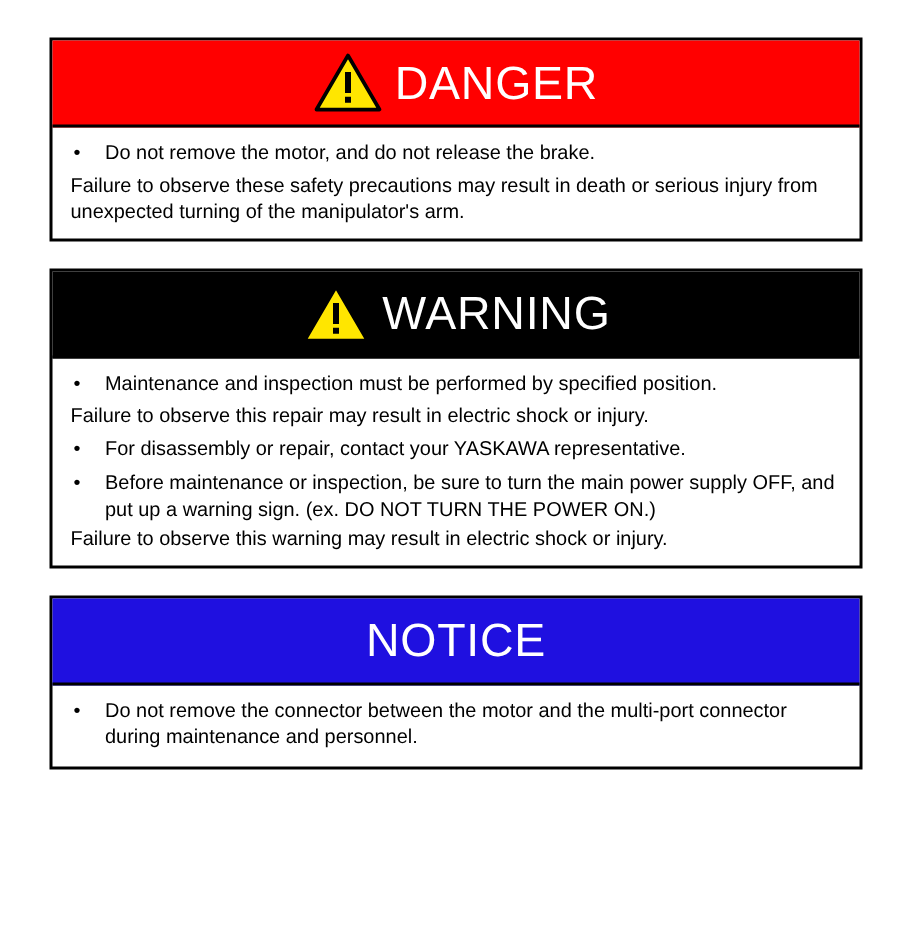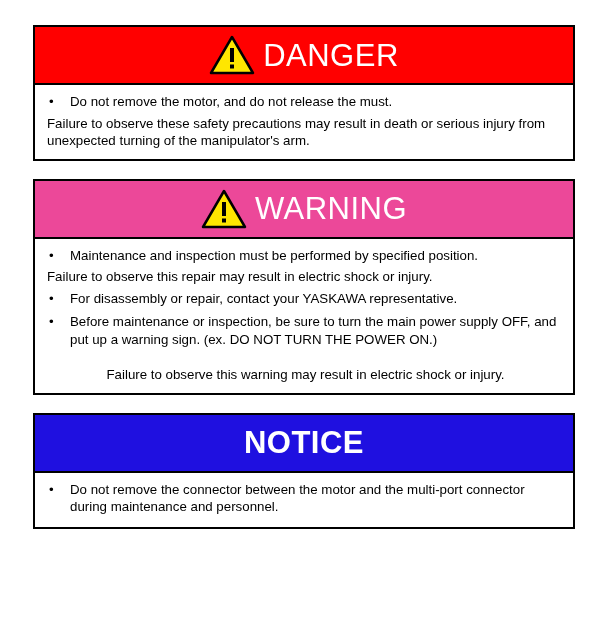--- a/index.html
+++ b/index.html
@@ -30,32 +30,31 @@
   }
   .banner {
     height: 58px;
     display: flex;
     align-items: center;
     justify-content: center;
     border-bottom: 2px solid #000000;
     box-sizing: border-box;
   }
   .banner-danger { background: #ff0000; }
-  .banner-warning { background: #ec4899; }
+  .banner-warning { background: #000000; }
   .banner-notice { background: #1f10e0; }
   .banner-label {
     font-size: 31px;
     color: #ffffff;
     letter-spacing: 0.5px;
     line-height: 1;
     padding-left: 8px;
   }
   .banner-notice .banner-label {
     padding-left: 0;
-    font-weight: bold;
   }
   .tri-icon {
     display: inline-block;
     line-height: 0;
   }
   .body {
     padding: 8px 9px 9px 9px;
   }
   .bullet-row {
     display: flex;
@@ -73,22 +72,21 @@
   .bullet-text {
     flex: 1;
   }
   .para {
     font-size: 13.3px;
     line-height: 1.32;
     margin-top: 4px;
     padding-left: 3px;
   }
   .para.tight {
-    margin-top: 18px;
-    text-align: center;
+    margin-top: 2px;
   }
   .gap-sm { height: 4px; }
 </style>
 </head>
 <body>
 
 <div class="page">
 
   <div class="box">
     <div class="banner banner-danger">
@@ -97,21 +95,21 @@
           <polygon points="23,2 44,38 2,38" fill="#ffe600" stroke="#000000" stroke-width="2.5" stroke-linejoin="round"></polygon>
           <rect x="21" y="13" width="4" height="14" fill="#000000"></rect>
           <rect x="21" y="29.5" width="4" height="4" fill="#000000"></rect>
         </svg>
       </span>
       <span class="banner-label">DANGER</span>
     </div>
     <div class="body">
       <div class="bullet-row">
         <span class="bullet-mark">•</span>
-        <span class="bullet-text">Do not remove the motor, and do not release the must.</span>
+        <span class="bullet-text">Do not remove the motor, and do not release the brake.</span>
       </div>
       <div class="para">Failure to observe these safety precautions may result in death or serious injury from unexpected turning of the manipulator's arm.</div>
     </div>
   </div>
 
   <div class="box">
     <div class="banner banner-warning">
       <span class="tri-icon">
         <svg width="46" height="40" viewBox="0 0 46 40" aria-hidden="true">
           <polygon points="23,2 44,38 2,38" fill="#ffe600" stroke="#000000" stroke-width="2.5" stroke-linejoin="round"></polygon>

